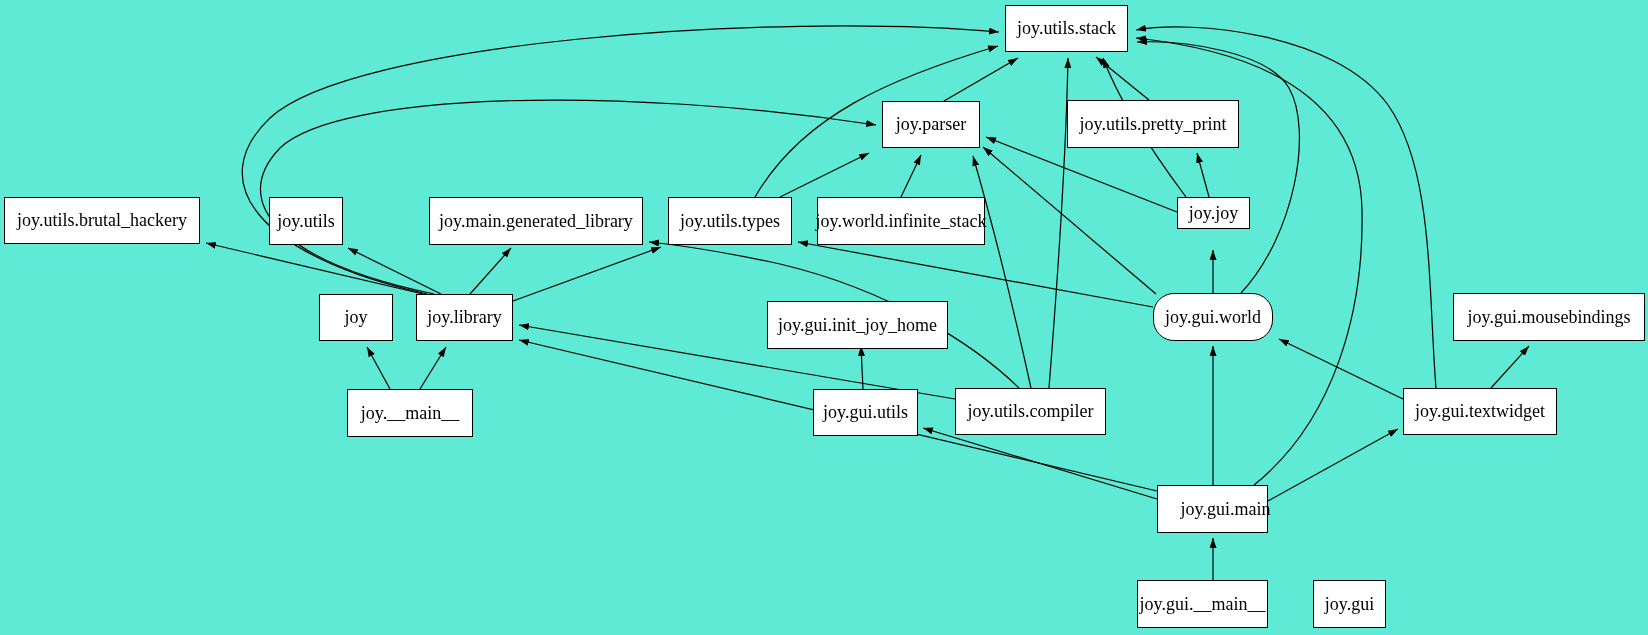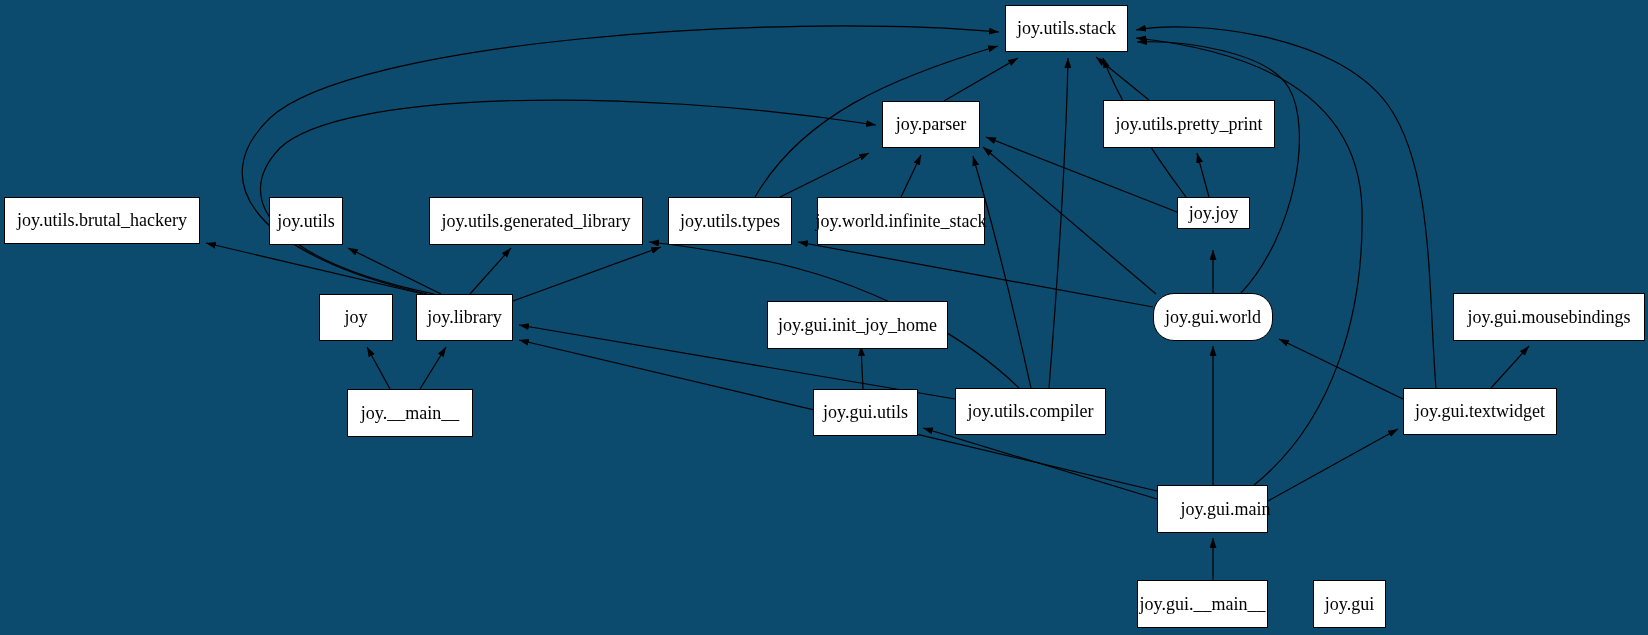--- a/index.html
+++ b/index.html
@@ -4,21 +4,21 @@
 <style>
   html, body {
     margin: 0;
     padding: 0;
     background: #ffffff;
   }
   #canvas {
     position: relative;
     width: 1648px;
     height: 635px;
-    background: #0c4a6e;
+    background: #5eead4;
     font-family: "Liberation Serif", "DejaVu Serif", serif;
     overflow: hidden;
   }
   #edge-layer {
     position: absolute;
     left: 0; top: 0;
     width: 1648px; height: 635px;
   }
   #edge-layer path.edge {
     fill: none;
@@ -85,31 +85,31 @@
         <path class="edge" d="M 1213 580 L 1213 538" marker-end="url(#arrow)"></path>
       </g>
   </svg>
   <div id="nodes">
       <div class="node" style="left: 1005px; top: 5px; width: 123px; height: 47px;">
         <span>joy.utils.stack</span>
       </div>
       <div class="node" style="left: 882px; top: 101px; width: 98px; height: 47px;">
         <span>joy.parser</span>
       </div>
-      <div class="node" style="left: 1103px; top: 100px; width: 172px; height: 48px;">
+      <div class="node" style="left: 1067px; top: 100px; width: 172px; height: 48px;">
         <span>joy.utils.pretty_print</span>
       </div>
       <div class="node" style="left: 4px; top: 197px; width: 196px; height: 47px;">
         <span>joy.utils.brutal_hackery</span>
       </div>
       <div class="node" style="left: 269px; top: 197px; width: 74px; height: 48px;">
         <span>joy.utils</span>
       </div>
       <div class="node" style="left: 429px; top: 197px; width: 214px; height: 48px;">
-        <span>joy.utils.generated_library</span>
+        <span>joy.main.generated_library</span>
       </div>
       <div class="node" style="left: 668px; top: 197px; width: 124px; height: 48px;">
         <span>joy.utils.types</span>
       </div>
       <div class="node" style="left: 817px; top: 197px; width: 168px; height: 48px;">
         <span>joy.world.infinite_stack</span>
       </div>
       <div class="node" style="left: 1177px; top: 197px; width: 73px; height: 32px;">
         <span>joy.joy</span>
       </div>

